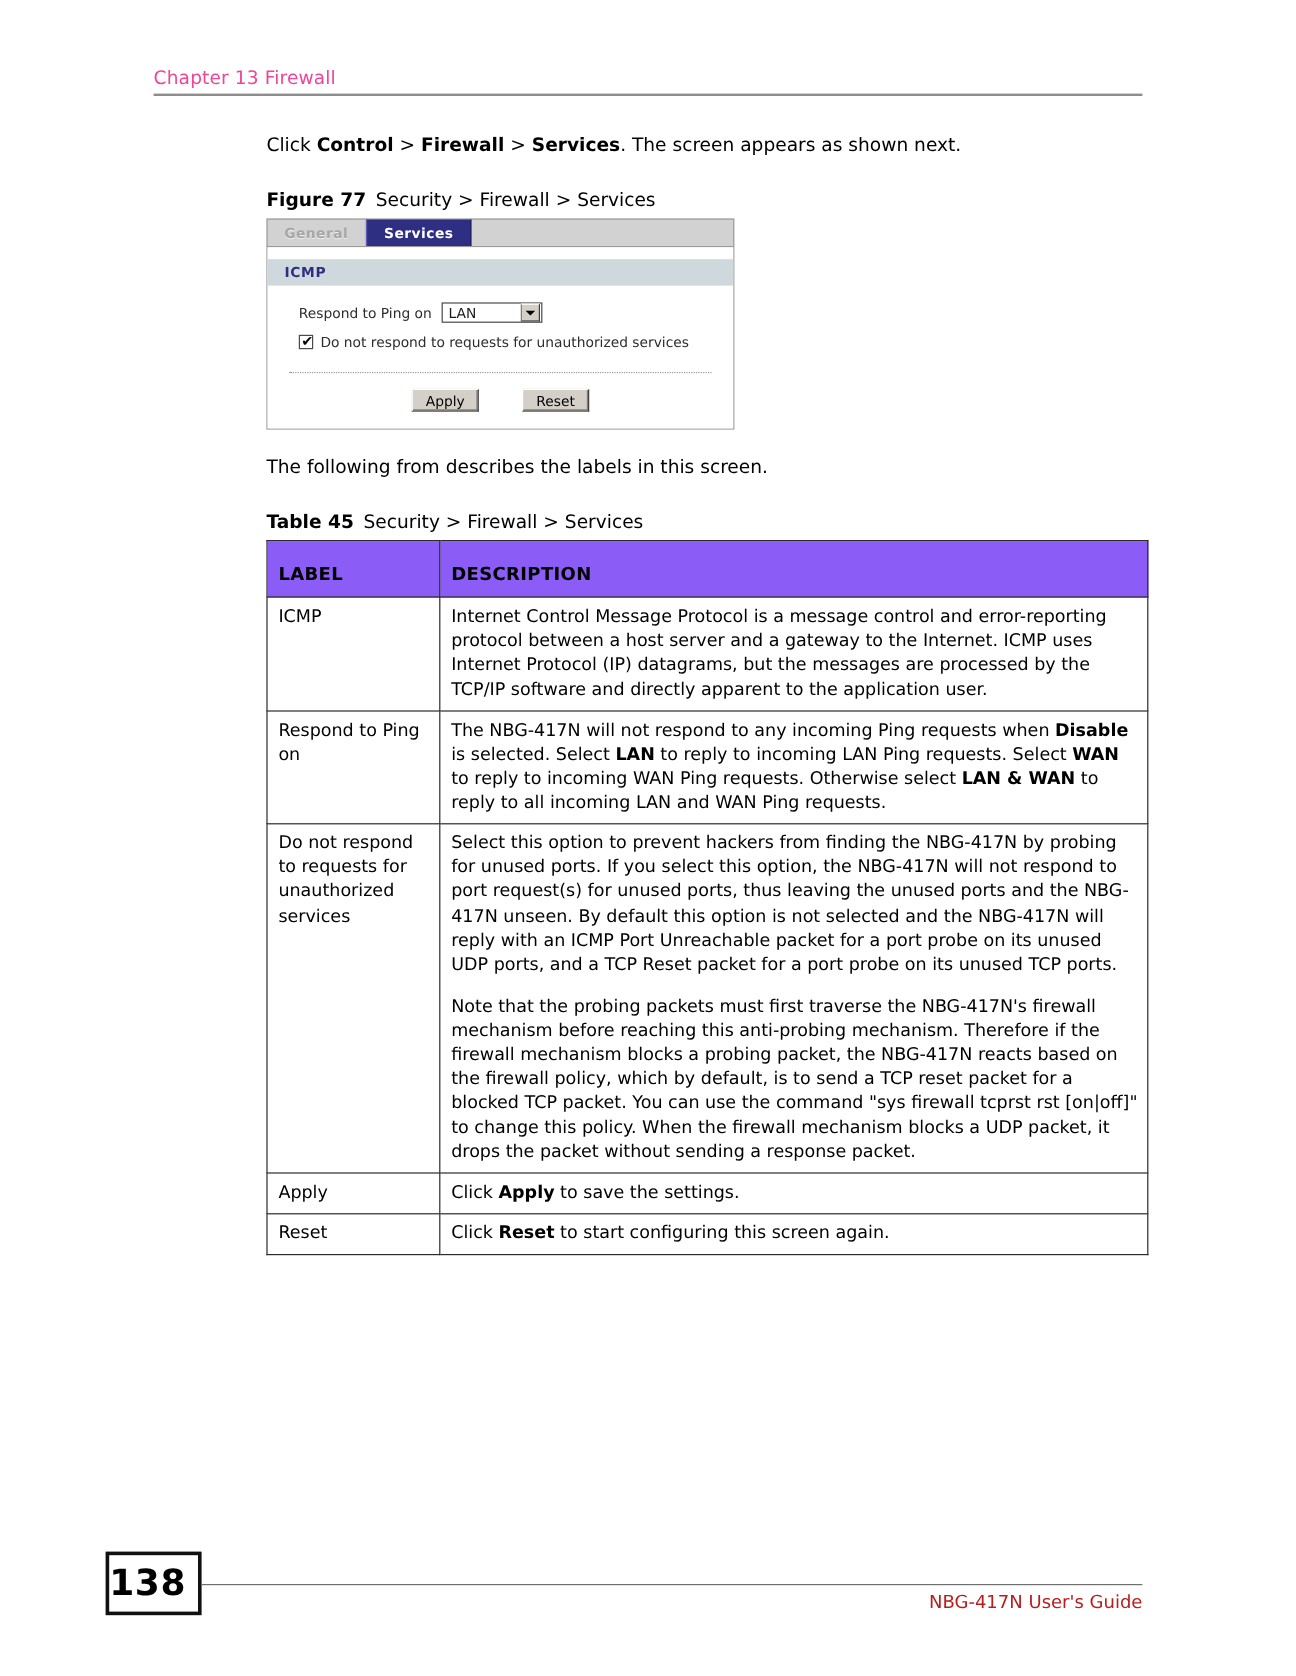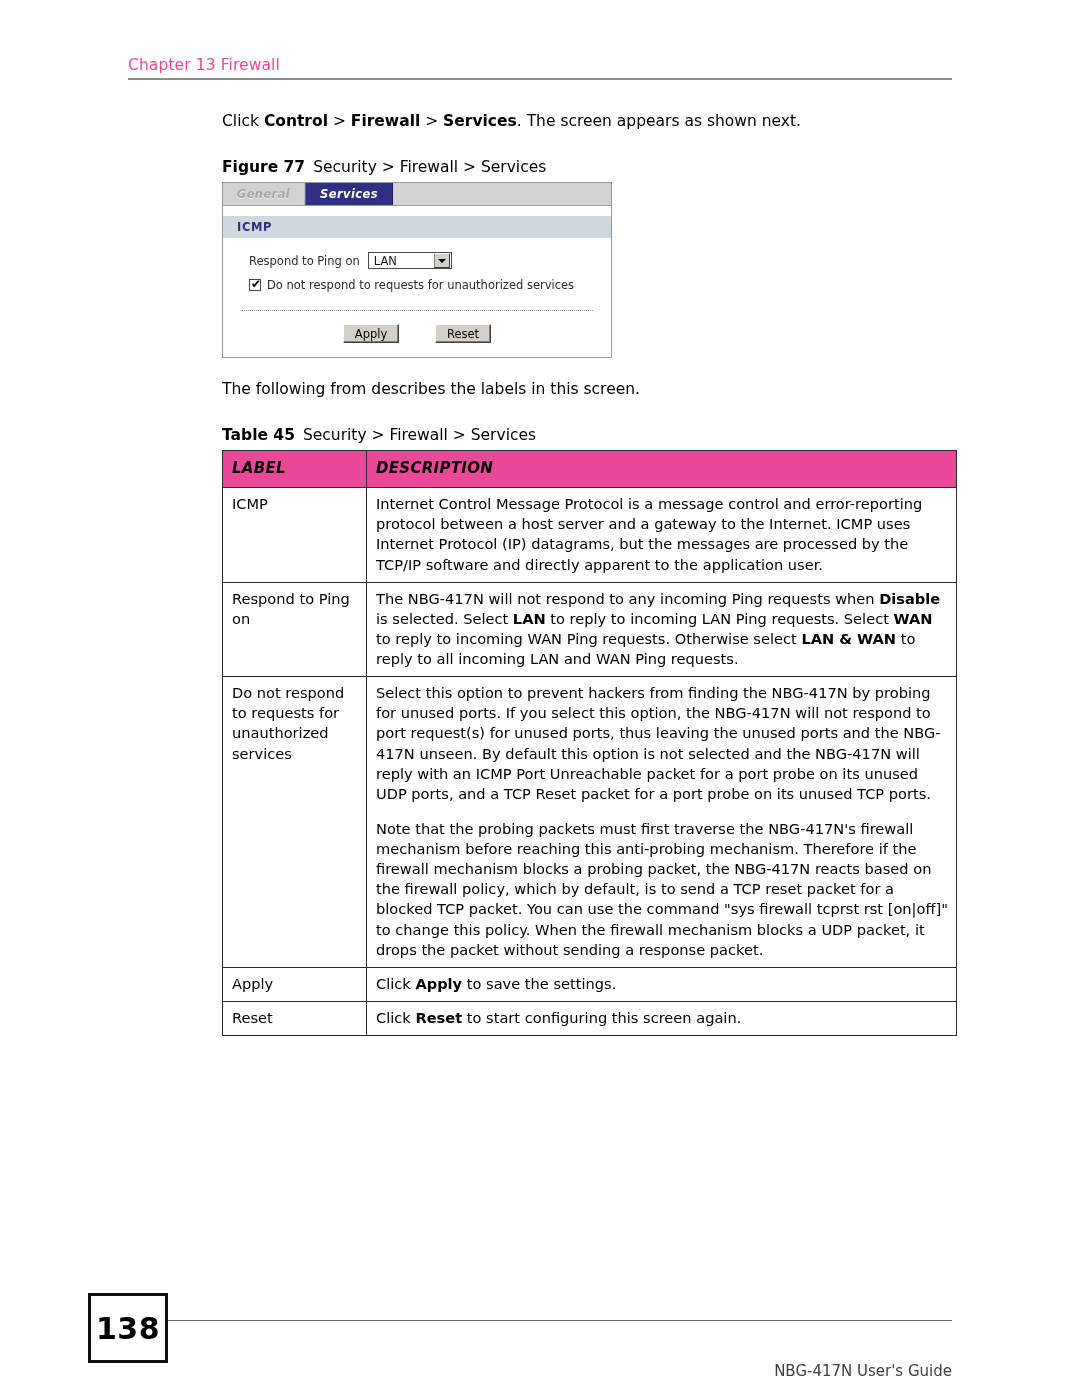--- a/index.html
+++ b/index.html
@@ -69,21 +69,20 @@
     box-sizing: border-box;
     margin-bottom: 22px;
     position: relative;
   }
   .gui-tabbar {
     display: flex;
     align-items: stretch;
     height: 22px;
     background: #be185d;
     border-bottom: 1px solid #9a9a9a;
-    font-style: italic;
   }
   .gui-tab {
     font-family: "DejaVu Sans", sans-serif;
     font-size: 11.5px;
     font-weight: bold;
     letter-spacing: 0.4px;
     display: flex;
     align-items: center;
     justify-content: center;
     box-sizing: border-box;
@@ -240,28 +239,27 @@
     font-size: 14.6px;
   }
   table.labels-table th,
   table.labels-table td {
     border: 1px solid #2b2b2b;
     vertical-align: top;
     padding: 6px 8px 7px 9px;
     line-height: 1.38;
   }
   table.labels-table th {
-    background: #ec4899;
+    background: #8b5cf6;
     text-align: left;
     font-weight: bold;
     font-size: 15px;
     letter-spacing: 0.3px;
-    padding-top: 7px;
+    padding-top: 17px;
     padding-bottom: 8px;
-    font-style: italic;
   }
   col.c-label { width: 144px; }
   col.c-desc  { width: 590px; }
   table.labels-table td p {
     margin: 0;
   }
   table.labels-table td p + p {
     margin-top: 15px;
   }
   table.labels-table b { font-weight: bold; }
@@ -272,47 +270,45 @@
     left: 88px;
     bottom: 42px;
     width: 864px;
     height: 62px;
   }
   .folio-box {
     position: absolute;
     left: 0;
     top: 0;
     width: 80px;
-    height: 70px;
+    height: 53px;
     border: 3px solid #111111;
     box-sizing: border-box;
     display: flex;
     align-items: center;
-    justify-content: center;
   }
   .folio-box .folio-num {
     font-size: 30px;
     font-weight: bold;
     letter-spacing: 0.5px;
   }
   .footer-rule {
     position: absolute;
     left: 80px;
     top: 27px;
     right: 0;
     height: 1px;
     background: #6f6f6f;
   }
   .footer-guide {
     position: absolute;
     right: 0;
     top: 33px;
     font-size: 15px;
-    color: #404040;
-    margin-top: 36px;
+    color: #b91c1c;
   }
 </style>
 </head>
 <body>
 
 <div class="page-header">
   <span class="chapter-text">Chapter 13 Firewall</span>
   <div class="rule"></div>
 </div>
 

